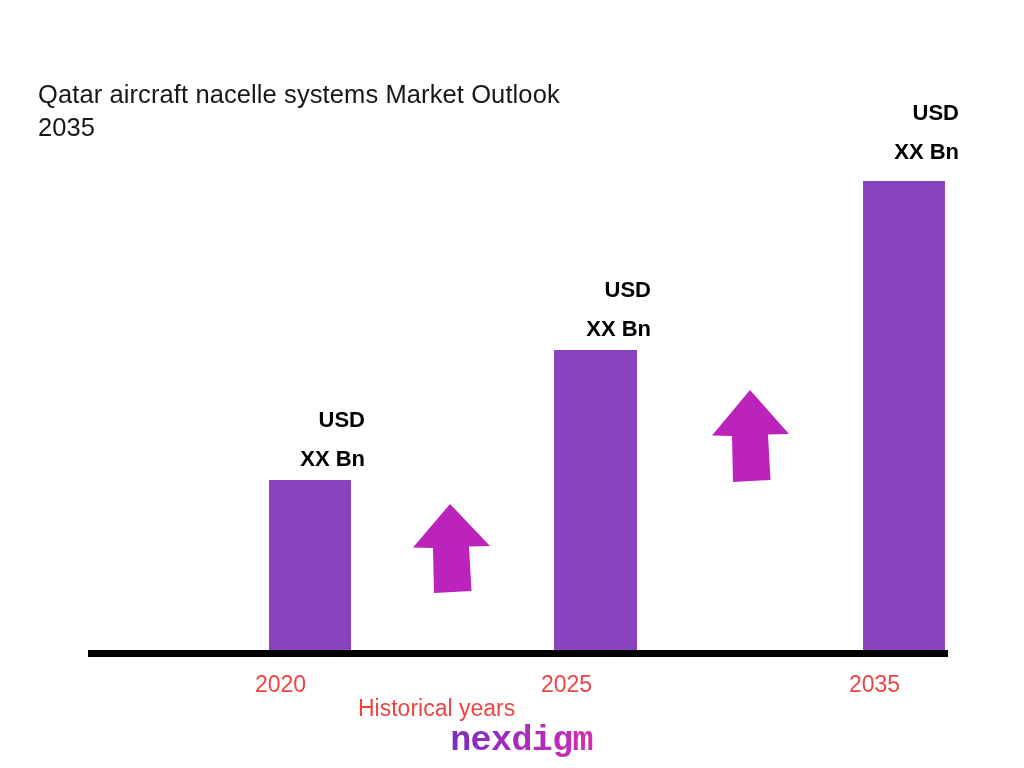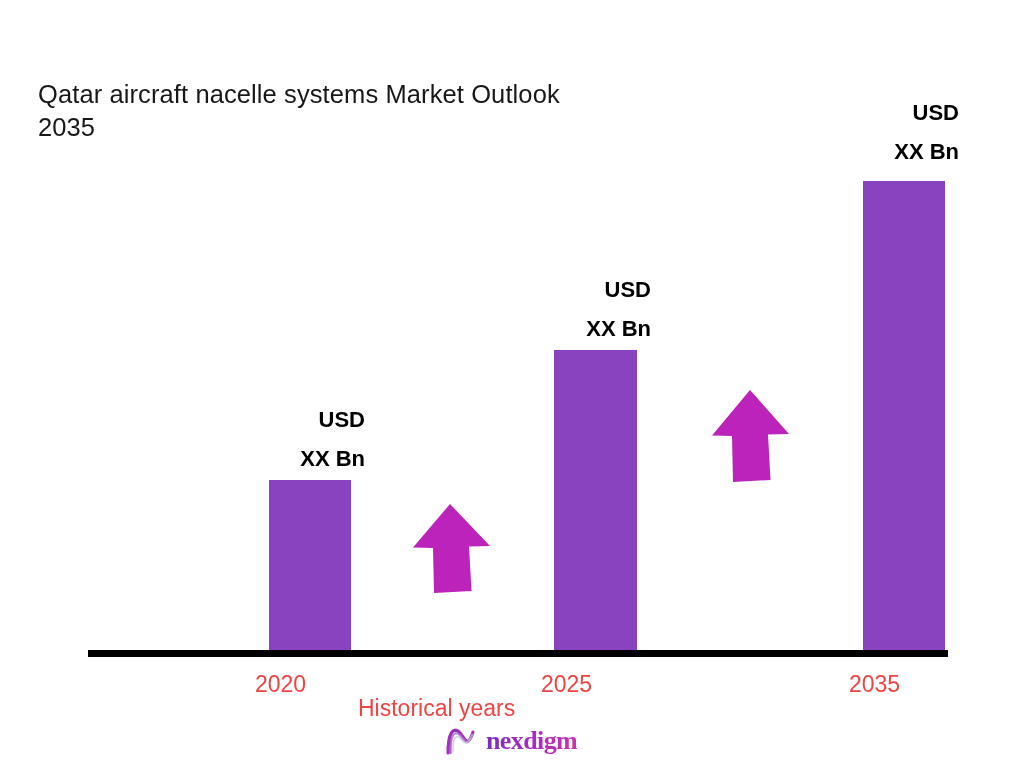--- a/index.html
+++ b/index.html
@@ -96,22 +96,22 @@
     position: absolute;
     left: 443px;
     top: 719px;
     width: 150px;
     height: 44px;
     display: flex;
     align-items: center;
     gap: 7px;
   }
   #logo-wordmark {
-    font-family: Liberation Serif, serif;
-    font-size: 26px;
+    font-family: Liberation Mono, monospace;
+    font-size: 35px;
     font-weight: bold;
     letter-spacing: -0.6px;
     background: linear-gradient(90deg, #7b2fba 0%, #a32bc0 45%, #cf2fb0 100%);
     -webkit-background-clip: text;
     background-clip: text;
     color: transparent;
     line-height: 1;
   }
 </style>
 </head>

